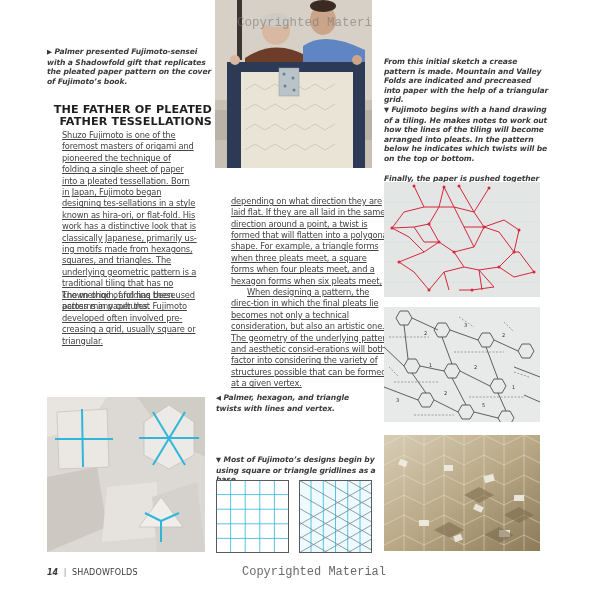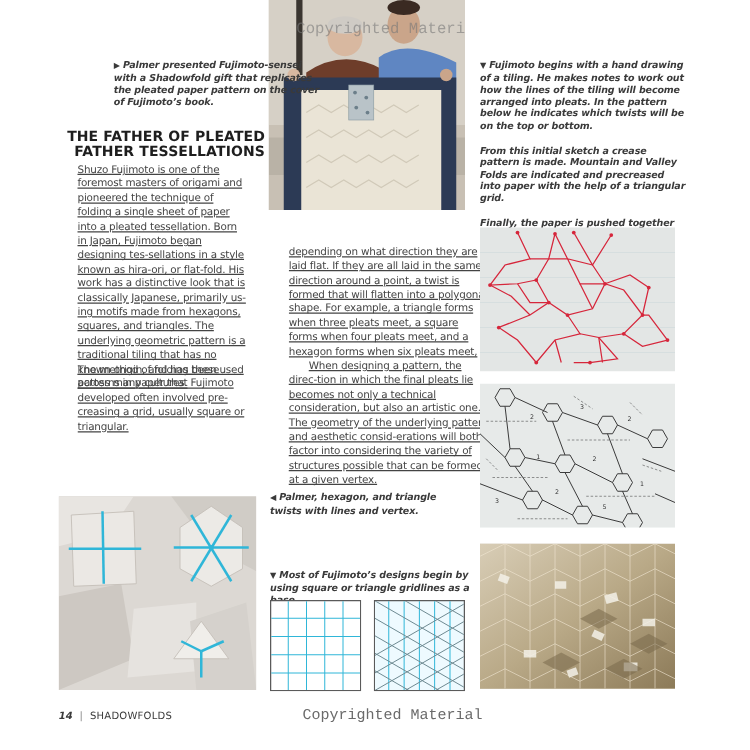--- a/index.html
+++ b/index.html
@@ -46,21 +46,21 @@
         <circle cx="78" cy="78" r="1.5"></circle>
         <circle cx="70" cy="86" r="1.5"></circle>
         <circle cx="79" cy="90" r="1.5"></circle>
       </g>
     <circle cx="20" cy="60" r="5" fill="#d8b8a0"></circle>
     <circle cx="142" cy="60" r="5" fill="#caa58a"></circle>
   </svg>
   <div class="abs wm" style="left:22px;top:16px;font-size:12.5px;color:rgba(120,120,120,0.6);white-space:nowrap;">Copyrighted Material</div>
 </div>
 
-<div class="abs cap" style="left:47px;top:47px;width:165px;margin-left:44px;">
+<div class="abs cap" style="left:47px;top:47px;width:165px;">
   <span style="font-style:normal;font-size:6.5px;">▶</span>
   <span>Palmer presented Fujimoto-sensei with a Shadowfold gift that replicates the pleated paper pattern on the cover of Fujimoto’s book.</span>
 </div>
 
 <div class="abs" style="left:47px;top:104px;width:165px;">
   <h2 class="h">
     <span>THE FATHER OF PLEATED</span><br>
     <span>FATHER TESSELLATIONS</span>
   </h2>
   <div class="body" style="margin-top:2px;">
@@ -169,25 +169,25 @@
     <polygon points="92,130 136,130 114,100" fill="#f0eeea" stroke="#c3beb7" stroke-width="0.7"></polygon>
     <g stroke="#2fb6d8" stroke-width="2" fill="none">
       <line x1="114" y1="124" x2="114" y2="145"></line>
       <line x1="114" y1="124" x2="98" y2="116"></line>
       <line x1="114" y1="124" x2="132" y2="116"></line>
     </g>
   </svg>
 </div>
 
 <div class="abs cap" style="left:384px;top:47px;width:165px;">
+  <div style="margin-top:10px;">From this initial sketch a crease pattern is made. Mountain and Valley Folds are indicated and precreased into paper with the help of a triangular grid.</div>
   <div>
     <span style="font-style:normal;font-size:6.5px;">▼</span>
     <span>Fujimoto begins with a hand drawing of a tiling. He makes notes to work out how the lines of the tiling will become arranged into pleats. In the pattern below he indicates which twists will be on the top or bottom.</span>
   </div>
-  <div style="margin-top:10px;">From this initial sketch a crease pattern is made. Mountain and Valley Folds are indicated and precreased into paper with the help of a triangular grid.</div>
   <div style="margin-top:10px;">Finally, the paper is pushed together along the folds to make a pleated tessellation.</div>
 </div>
 
 <div class="abs" style="left:384px;top:182px;width:156px;height:115px;background:#e6e8e8;overflow:hidden;">
   <svg width="156" height="115" viewBox="0 0 156 115">
     <rect width="156" height="115" fill="#e3e6e5"></rect>
     <g stroke="#c9d6d9" stroke-width="0.4">
       <line x1="0" y1="20" x2="156" y2="20"></line>
         <line x1="0" y1="40" x2="156" y2="40"></line>
       <line x1="0" y1="60" x2="156" y2="60"></line>

